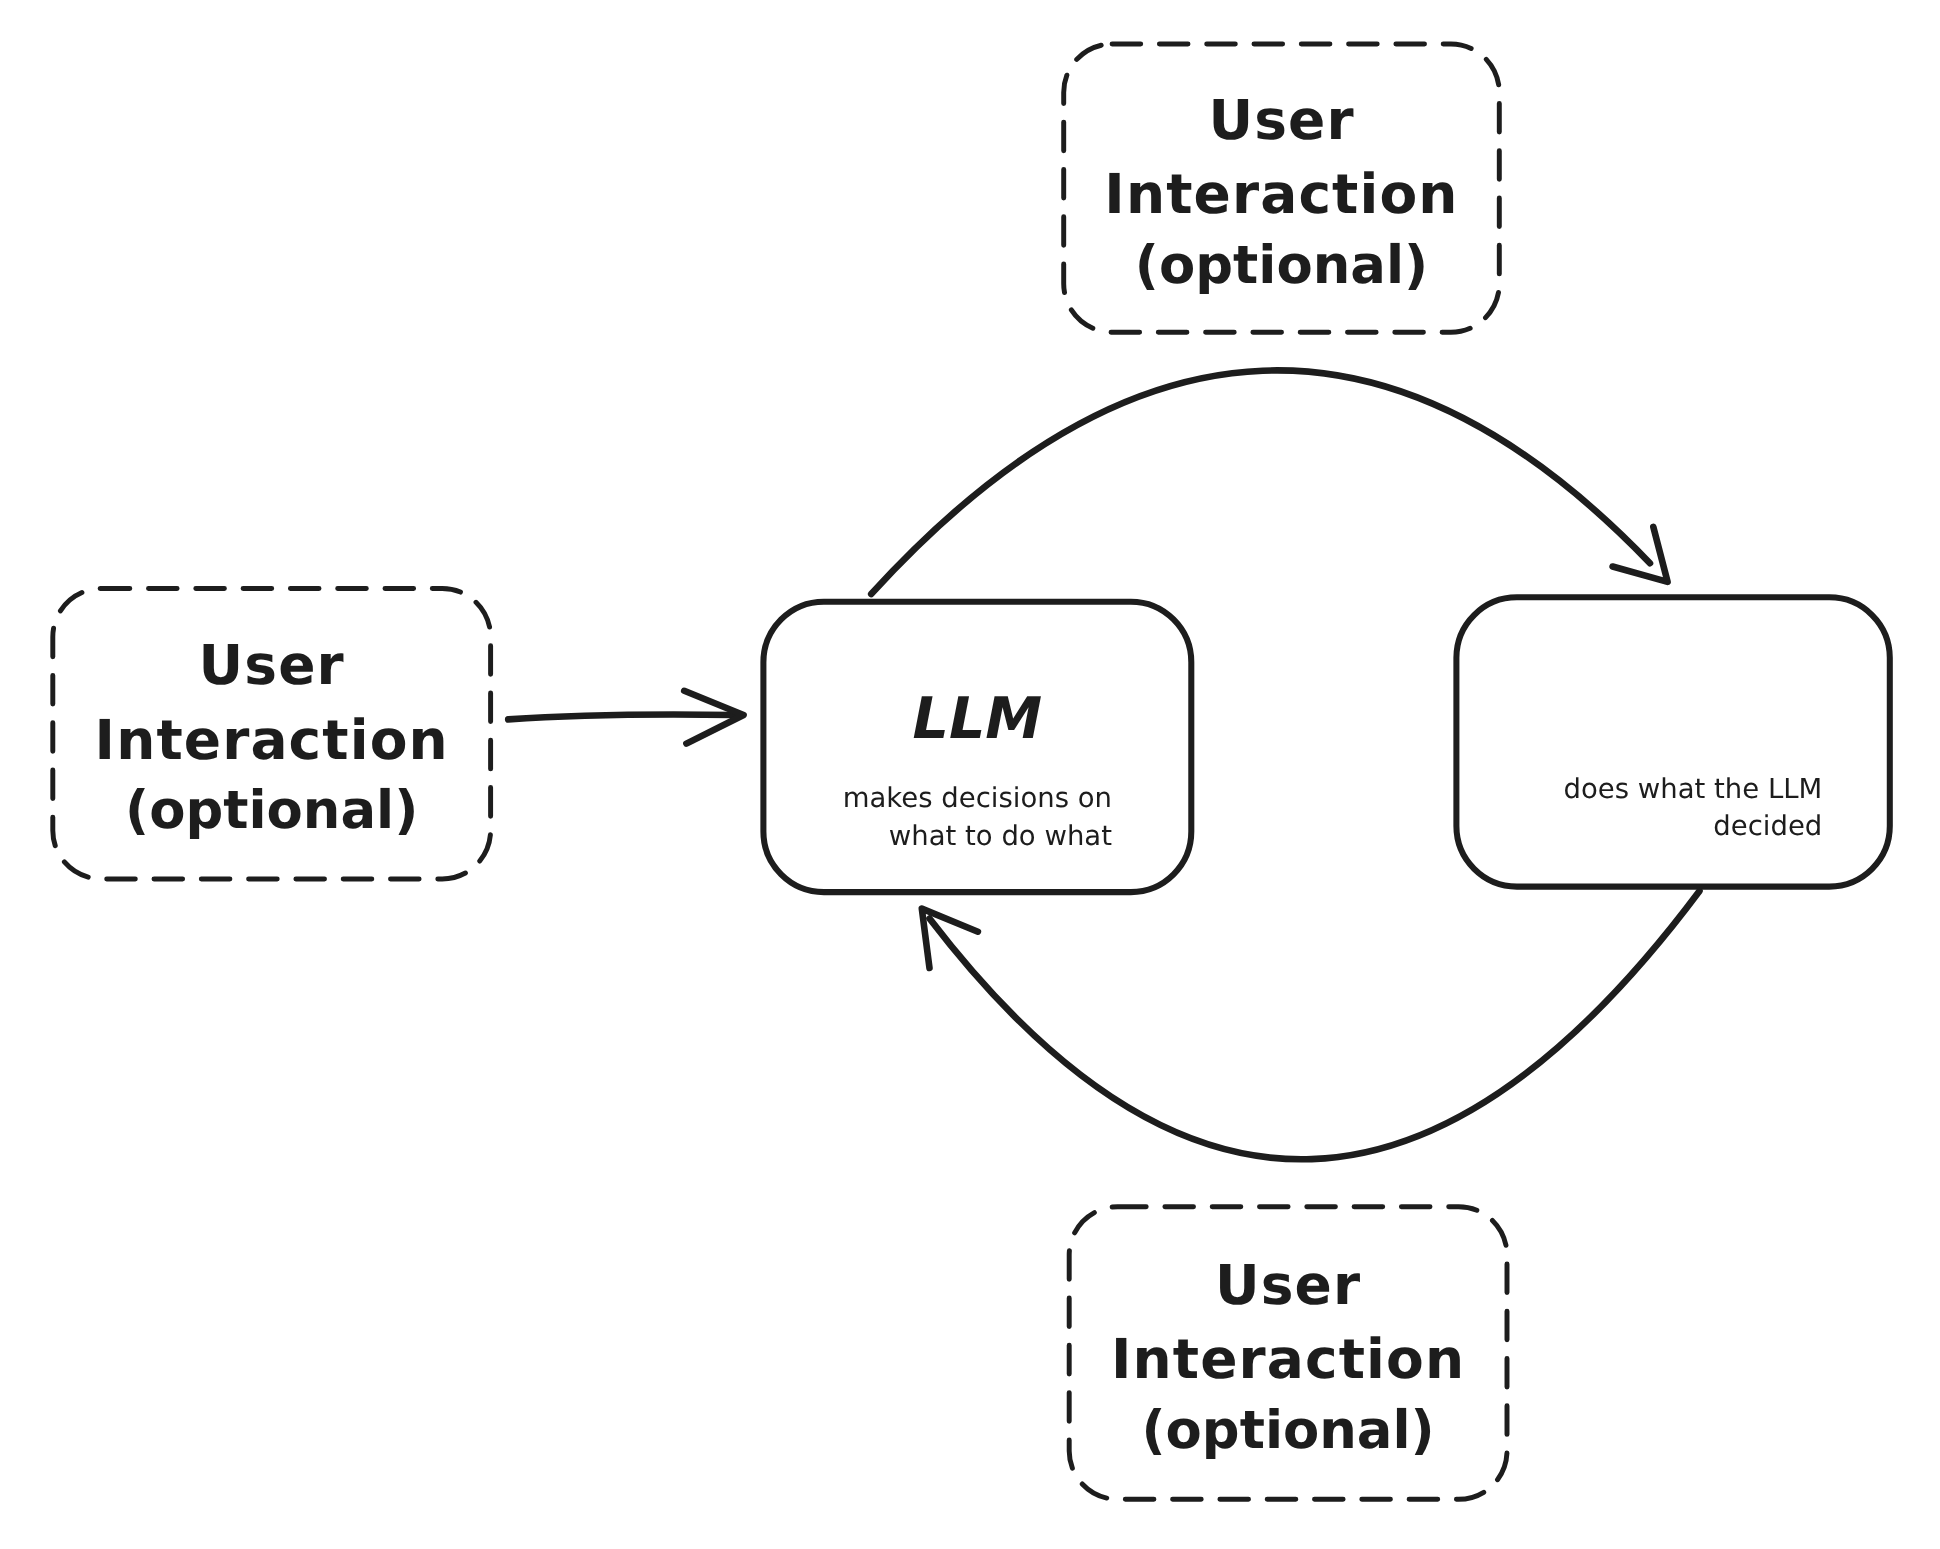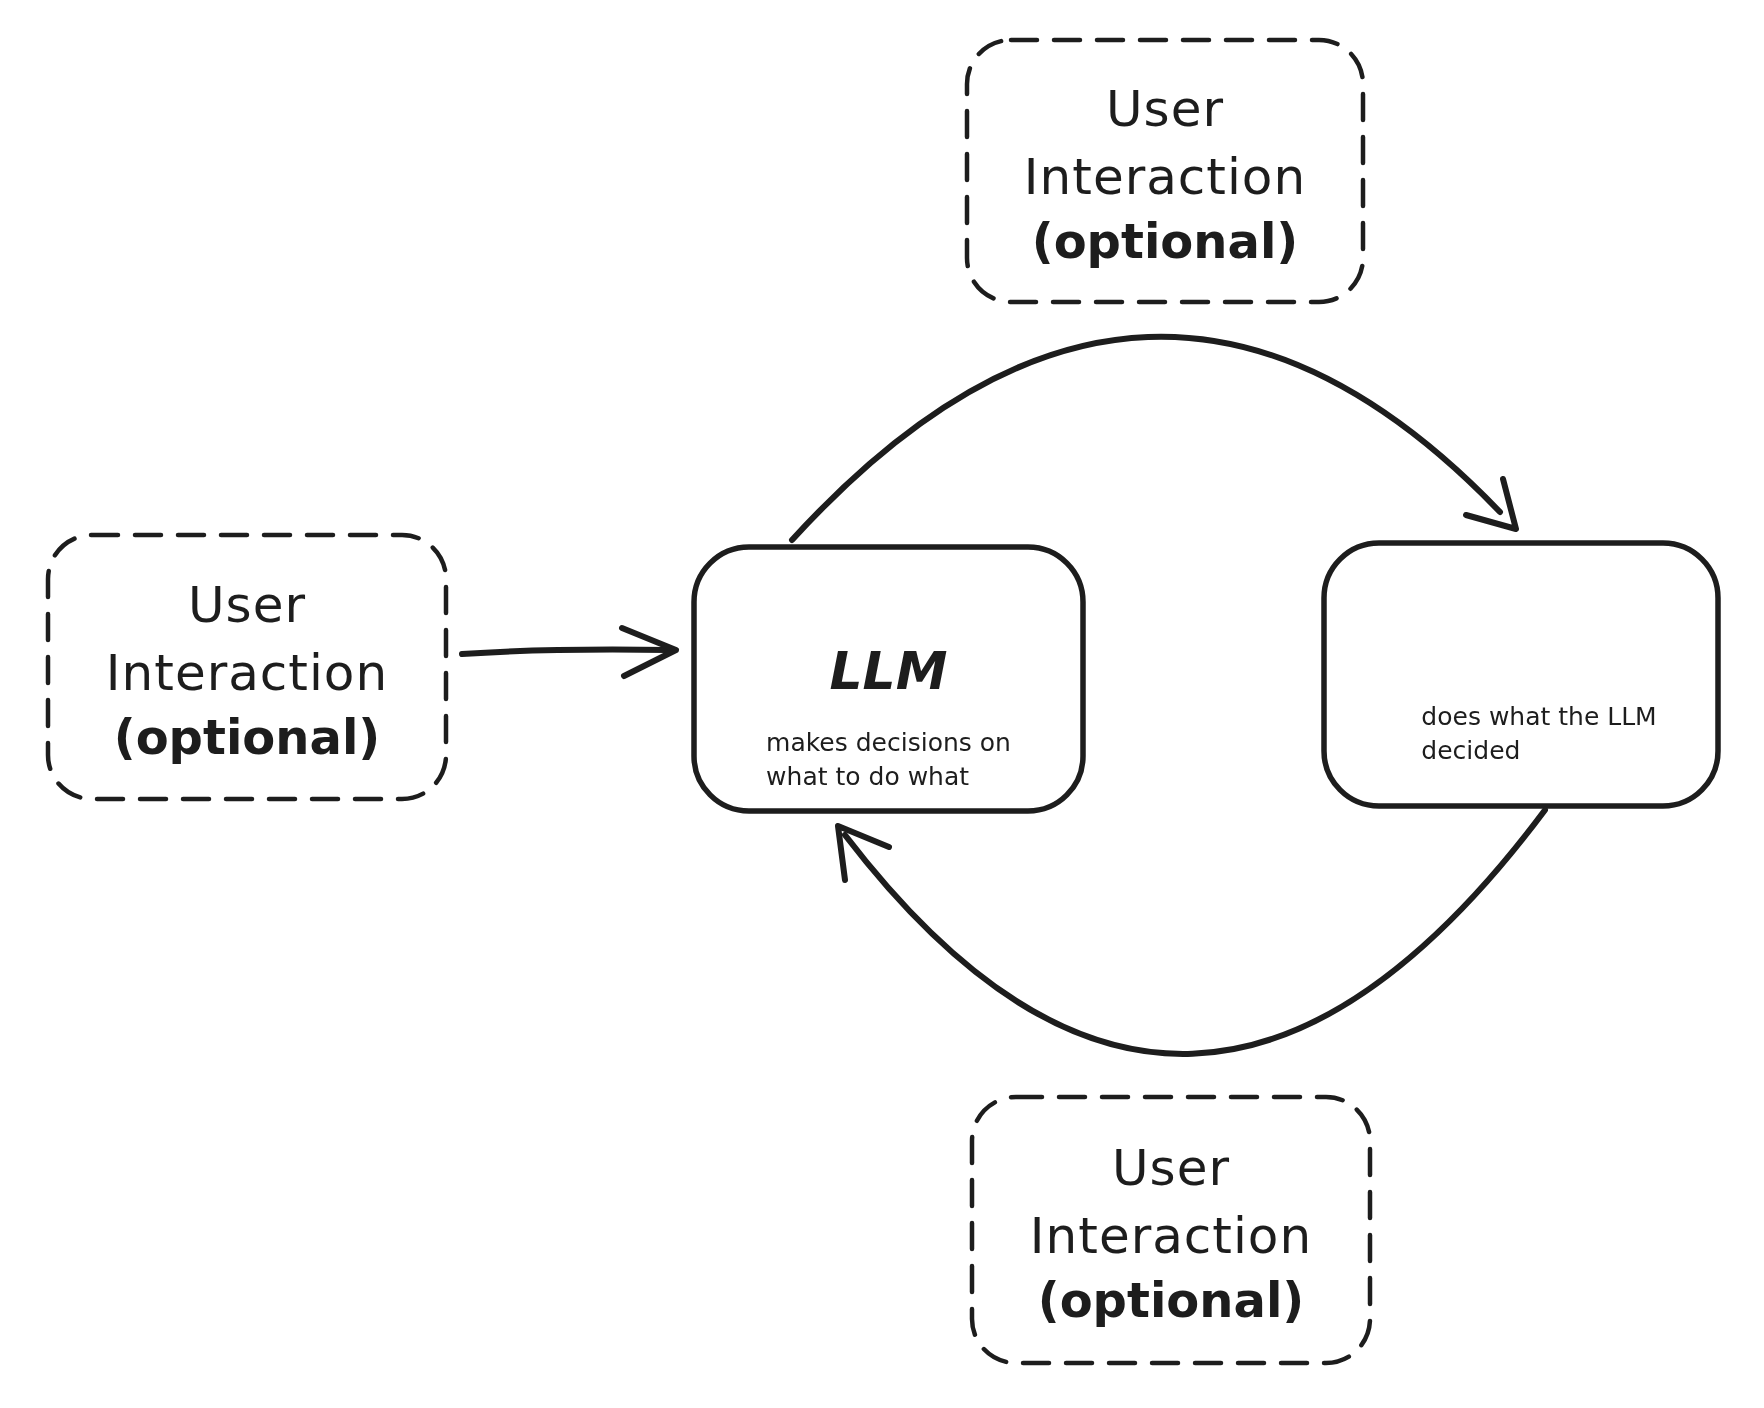--- a/index.html
+++ b/index.html
@@ -45,21 +45,21 @@
     display: flex;
     flex-direction: column;
     align-items: center;
     justify-content: center;
     text-align: center;
     color: #1d1d1d;
     pointer-events: none;
   }
   .user-title {
     font-size: 50px;
-    font-weight: normal;
+    font-weight: bold;
     line-height: 68px;
     letter-spacing: 1px;
   }
   .user-note {
     font-size: 48px;
     font-weight: bold;
     line-height: 52px;
     margin-top: 4px;
   }
   .llm-title {
@@ -68,33 +68,33 @@
     font-style: italic;
     line-height: 62px;
   }
   .action-title {
     font-size: 52px;
     font-weight: bold;
     line-height: 60px;
   }
   .sub {
     display: inline-block;
-    text-align: left;
+    text-align: right;
     font-size: 25px;
     font-weight: normal;
     line-height: 34px;
   }
   .llm-sub { margin-top: 24px; }
   .action-sub { margin-top: 6px; margin-left: 36px; }
 
   
   .pos-user-top    { left: 967px;  top: 40px;   width: 396px; height: 262px; }
   .pos-user-left   { left: 48px;   top: 535px;  width: 398px; height: 264px; }
   .pos-user-bottom { left: 972px;  top: 1097px; width: 398px; height: 266px; }
-  .pos-llm         { left: 694px;  top: 578px;  width: 389px; height: 264px; padding-top: 14px; box-sizing: border-box; }
+  .pos-llm         { left: 694px;  top: 561px;  width: 389px; height: 264px; padding-top: 14px; box-sizing: border-box; }
   .pos-action      { left: 1324px; top: 543px;  width: 394px; height: 263px;
                      justify-content: flex-end; padding-bottom: 38px; box-sizing: border-box; }
 </style>
 </head>
 <body>
 
 <div class="stage">
 
   <svg class="shapes" viewBox="0 0 1764 1408">
 

